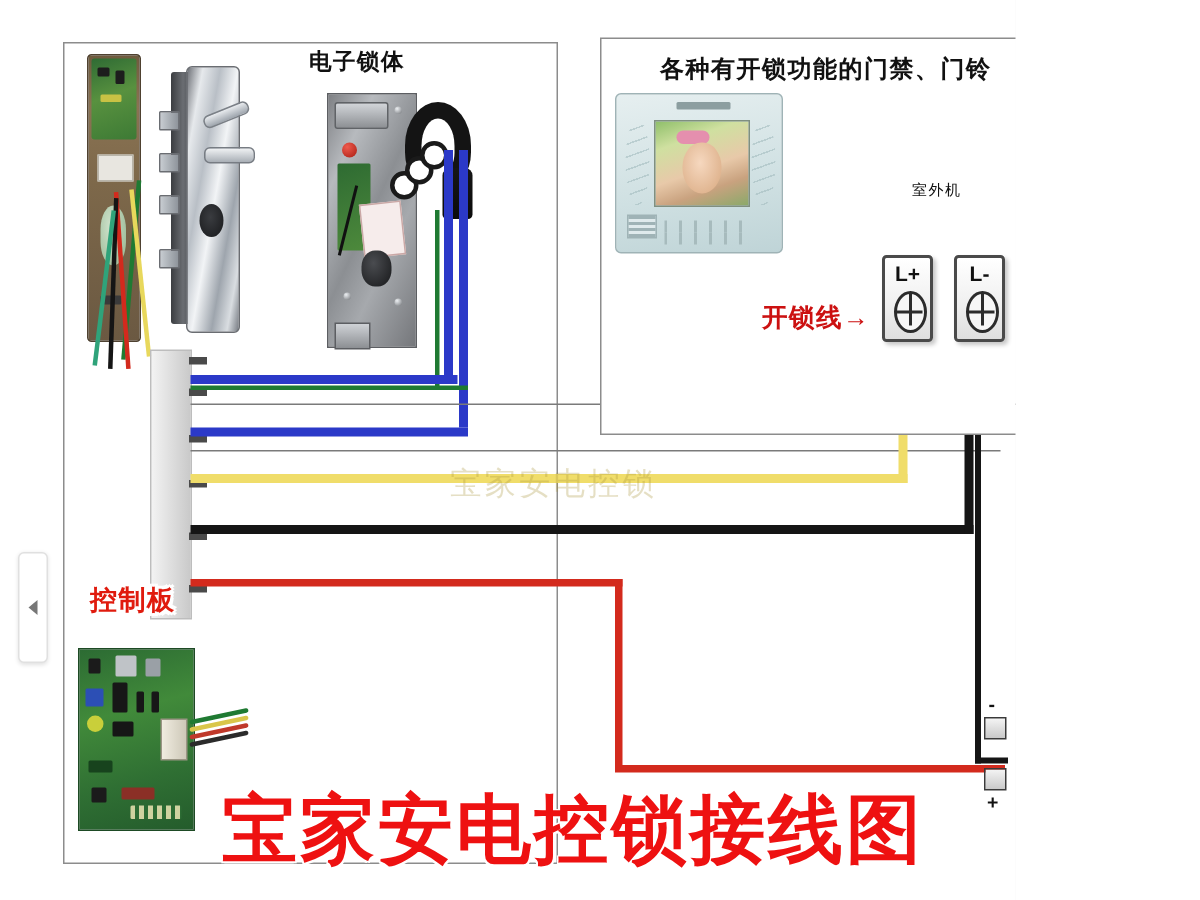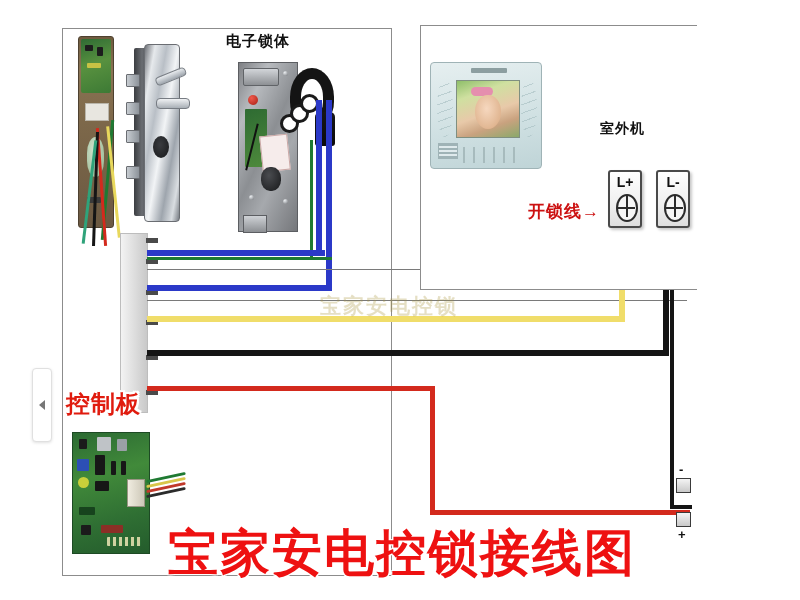--- a/index.html
+++ b/index.html
@@ -7,21 +7,20 @@
     padding: 0;
     background: #ffffff;
     font-family: "Liberation Sans", "DejaVu Sans", sans-serif;
   }
   #stage {
     position: relative;
     width: 677px;
     height: 600px;
     overflow: hidden;
     background: #f2f2f2;
-    margin-left: 20px;
   }
   
   .img-canvas {
     position: absolute;
     left: 0; top: 0;
     width: 720px; height: 600px;
     background: #ffffff;
   }
   .right-gutter {
     position: absolute;
@@ -49,59 +48,59 @@
   
   .heading {
     position: absolute;
     font-weight: bold;
     color: #111;
     white-space: nowrap;
     letter-spacing: 1px;
   }
   #h-lockbody { left: 206px; top: 32px; font-size: 15px; }
   #h-access  { left: 440px; top: 36px; font-size: 16px; }
-  #h-outdoor { left: 580px; top: 120px; font-size: 14px; font-weight:bold; }
+  #h-outdoor { left: 608px; top: 120px; font-size: 10px; font-weight:normal; }
 
   
   .red-label {
     position: absolute;
     color: #e01b0e;
     font-weight: bold;
     white-space: nowrap;
     text-shadow:
       -2px -2px 0 #fff,  2px -2px 0 #fff,
       -2px  2px 0 #fff,  2px  2px 0 #fff,
       -2px  0   0 #fff,  2px  0   0 #fff,
        0   -2px 0 #fff,  0    2px 0 #fff;
   }
   #lbl-unlockwire { left: 508px; top: 200px; font-size: 17px; color:#cc1111;
                     text-shadow:none; letter-spacing:1px;}
   #lbl-delay1 { left: 46px; top: 348px; font-size: 27px; letter-spacing: 1px; }
-  #lbl-delay2 { left: 46px; top: 388px; font-size: 24px; letter-spacing: 1px; }
+  #lbl-delay2 { left: 60px; top: 388px; font-size: 18px; letter-spacing: 1px; }
   #main-title {
     position: absolute;
     left: 148px; top: 520px;
     font-size: 50px;
     font-weight: bold;
     color: #ee1111;
     letter-spacing: 2px;
     white-space: nowrap;
     text-shadow:
       -1px -1px 0 #fff, 1px -1px 0 #fff,
       -1px  1px 0 #fff, 1px  1px 0 #fff;
   }
 
   
   #watermark {
     position: absolute;
-    left: 300px; top: 292px;
+    left: 300px; top: 308px;
     width: 220px; height: 34px;
     color: rgba(170,150,60,0.30);
     font-size: 21px;
-    font-weight: bold;
+    font-weight: normal;
     letter-spacing: 2px;
     white-space: nowrap;
     pointer-events: none;
   }
 
   
   .photo { position: absolute; }
 
   
   #dev-reader {
@@ -513,20 +512,21 @@
   </div>
 
   <div class="ribbon" style="left:126px;top:476px;width:40px;background:#1f7a32;transform:rotate(-12deg);"></div>
   <div class="ribbon" style="left:126px;top:481px;width:40px;background:#d9c64a;transform:rotate(-12deg);"></div>
   <div class="ribbon" style="left:126px;top:486px;width:40px;background:#c0392b;transform:rotate(-12deg);"></div>
   <div class="ribbon" style="left:126px;top:491px;width:40px;background:#2b2b2b;transform:rotate(-12deg);"></div>
 
   <div class="red-label" id="lbl-delay2">控制板</div>
 
   <div class="frame" id="door-panel"></div>
+  <div class="heading" id="h-access">各种有开锁功能的门禁、门铃</div>
 
   <div class="photo" id="dev-monitor">
     <div class="brandtext"></div>
     <div class="flourish" style="left:6px;"></div>
     <div class="flourish" style="left:90px;"></div>
     <div class="screen">
       <div class="bow"></div>
       <div class="face"></div>
     </div>
     <div class="speaker"></div>

